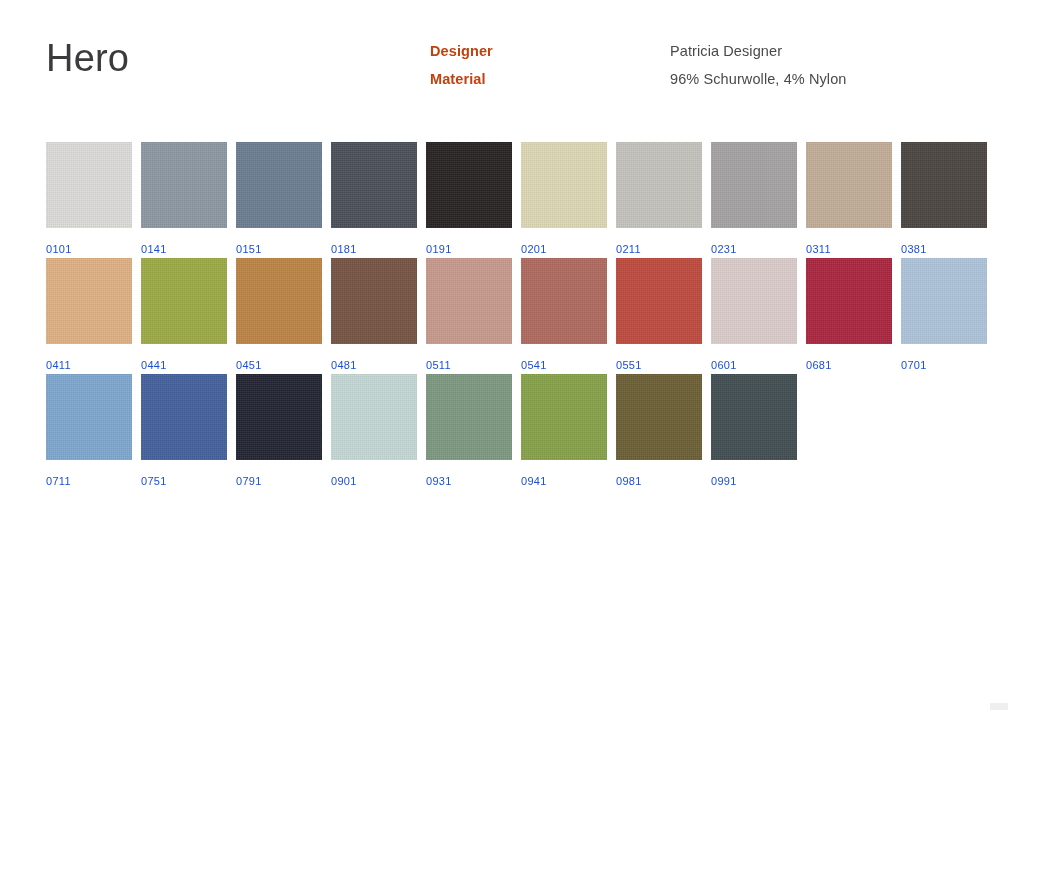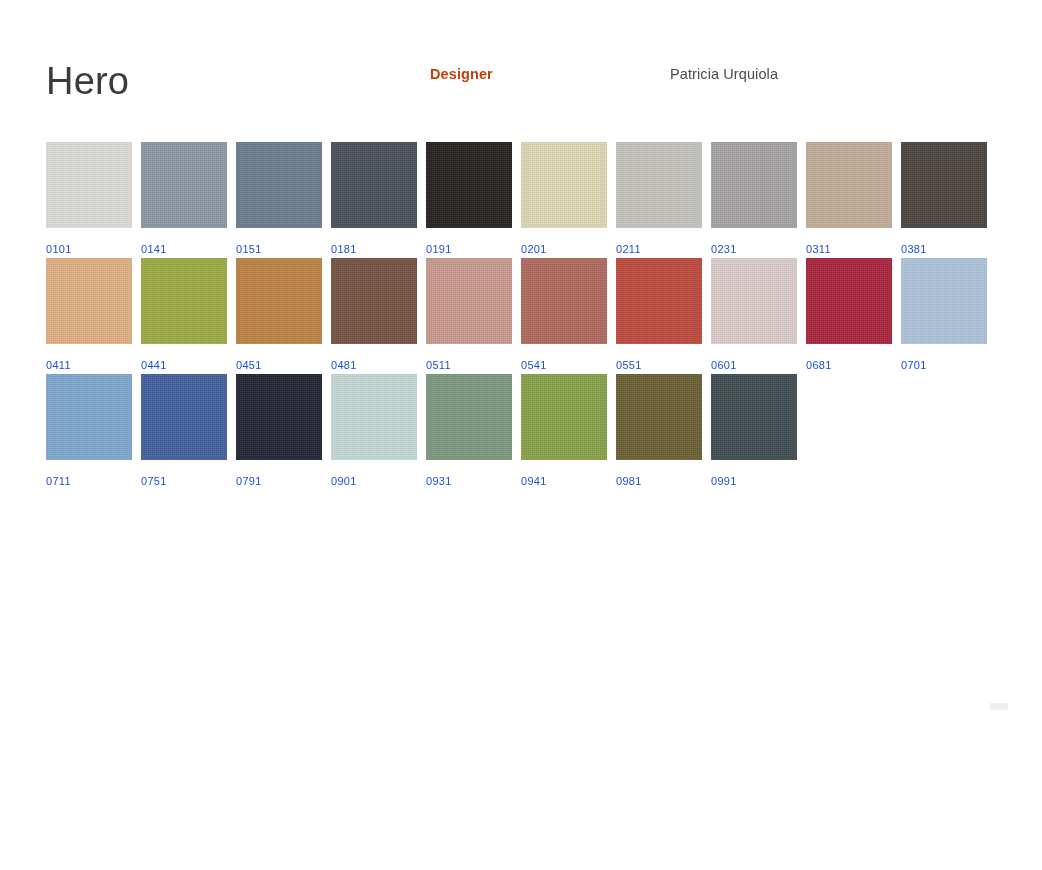--- a/index.html
+++ b/index.html
@@ -17,21 +17,20 @@
     overflow: hidden;
   }
 
   
   .header {
     position: absolute;
     left: 0;
     top: 0;
     width: 919px;
     height: 120px;
-    margin-top: 23px;
   }
   .product-title {
     position: absolute;
     left: 46px;
     top: 36px;
     font-size: 38px;
     font-weight: 400;
     letter-spacing: 0.2px;
     color: #3b3b3d;
     line-height: 44px;
@@ -131,21 +130,25 @@
 </style>
 </head>
 <body>
 
 <div class="header">
   <div class="product-title">Hero</div>
 
   <div class="spec-table">
     <div class="spec-row">
       <span class="spec-key">Designer</span>
-      <span class="spec-val">Patricia Urquiola</span>
+      <span class="spec-val">Patricia Designer</span>
+    </div>
+    <div class="spec-row">
+      <span class="spec-key">Material</span>
+      <span class="spec-val">96% Schurwolle, 4% Nylon</span>
     </div>
   </div>
 </div>
 
 <div class="swatch-grid" id="swatch-grid">
     <div class="swatch-row"><div class="swatch-cell"><div class="swatch-chip" style="background-color: rgb(220, 219, 216);"></div><div class="swatch-label">0101</div></div><div class="swatch-cell"><div class="swatch-chip" style="background-color: rgb(141, 152, 163);"></div><div class="swatch-label">0141</div></div><div class="swatch-cell"><div class="swatch-chip" style="background-color: rgb(107, 126, 145);"></div><div class="swatch-label">0151</div></div><div class="swatch-cell"><div class="swatch-chip" style="background-color: rgb(75, 81, 89);"></div><div class="swatch-label">0181</div></div><div class="swatch-cell"><div class="swatch-chip" style="background-color: rgb(39, 36, 35);"></div><div class="swatch-label">0191</div></div><div class="swatch-cell"><div class="swatch-chip" style="background-color: rgb(221, 216, 180);"></div><div class="swatch-label">0201</div></div><div class="swatch-cell"><div class="swatch-chip" style="background-color: rgb(196, 195, 190);"></div><div class="swatch-label">0211</div></div><div class="swatch-cell"><div class="swatch-chip" style="background-color: rgb(165, 163, 164);"></div><div class="swatch-label">0231</div></div><div class="swatch-cell"><div class="swatch-chip" style="background-color: rgb(194, 173, 151);"></div><div class="swatch-label">0311</div></div><div class="swatch-cell"><div class="swatch-chip" style="background-color: rgb(76, 69, 66);"></div><div class="swatch-label">0381</div></div></div>
     <div class="swatch-row"><div class="swatch-cell"><div class="swatch-chip" style="background-color: rgb(224, 177, 132);"></div><div class="swatch-label">0411</div></div><div class="swatch-cell"><div class="swatch-chip" style="background-color: rgb(156, 171, 69);"></div><div class="swatch-label">0441</div></div><div class="swatch-cell"><div class="swatch-chip" style="background-color: rgb(189, 132, 69);"></div><div class="swatch-label">0451</div></div><div class="swatch-cell"><div class="swatch-chip" style="background-color: rgb(118, 84, 67);"></div><div class="swatch-label">0481</div></div><div class="swatch-cell"><div class="swatch-chip" style="background-color: rgb(199, 154, 141);"></div><div class="swatch-label">0511</div></div><div class="swatch-cell"><div class="swatch-chip" style="background-color: rgb(176, 106, 94);"></div><div class="swatch-label">0541</div></div><div class="swatch-cell"><div class="swatch-chip" style="background-color: rgb(190, 74, 62);"></div><div class="swatch-label">0551</div></div><div class="swatch-cell"><div class="swatch-chip" style="background-color: rgb(219, 204, 203);"></div><div class="swatch-label">0601</div></div><div class="swatch-cell"><div class="swatch-chip" style="background-color: rgb(169, 38, 63);"></div><div class="swatch-label">0681</div></div><div class="swatch-cell"><div class="swatch-chip" style="background-color: rgb(174, 196, 219);"></div><div class="swatch-label">0701</div></div></div>
     <div class="swatch-row"><div class="swatch-cell"><div class="swatch-chip" style="background-color: rgb(127, 167, 207);"></div><div class="swatch-label">0711</div></div><div class="swatch-cell"><div class="swatch-chip" style="background-color: rgb(68, 97, 158);"></div><div class="swatch-label">0751</div></div><div class="swatch-cell"><div class="swatch-chip" style="background-color: rgb(35, 37, 51);"></div><div class="swatch-label">0791</div></div><div class="swatch-cell"><div class="swatch-chip" style="background-color: rgb(197, 216, 214);"></div><div class="swatch-label">0901</div></div><div class="swatch-cell"><div class="swatch-chip" style="background-color: rgb(126, 152, 128);"></div><div class="swatch-label">0931</div></div><div class="swatch-cell"><div class="swatch-chip" style="background-color: rgb(135, 162, 73);"></div><div class="swatch-label">0941</div></div><div class="swatch-cell"><div class="swatch-chip" style="background-color: rgb(107, 96, 53);"></div><div class="swatch-label">0981</div></div><div class="swatch-cell"><div class="swatch-chip" style="background-color: rgb(65, 78, 82);"></div><div class="swatch-label">0991</div></div></div>
   </div>
 

